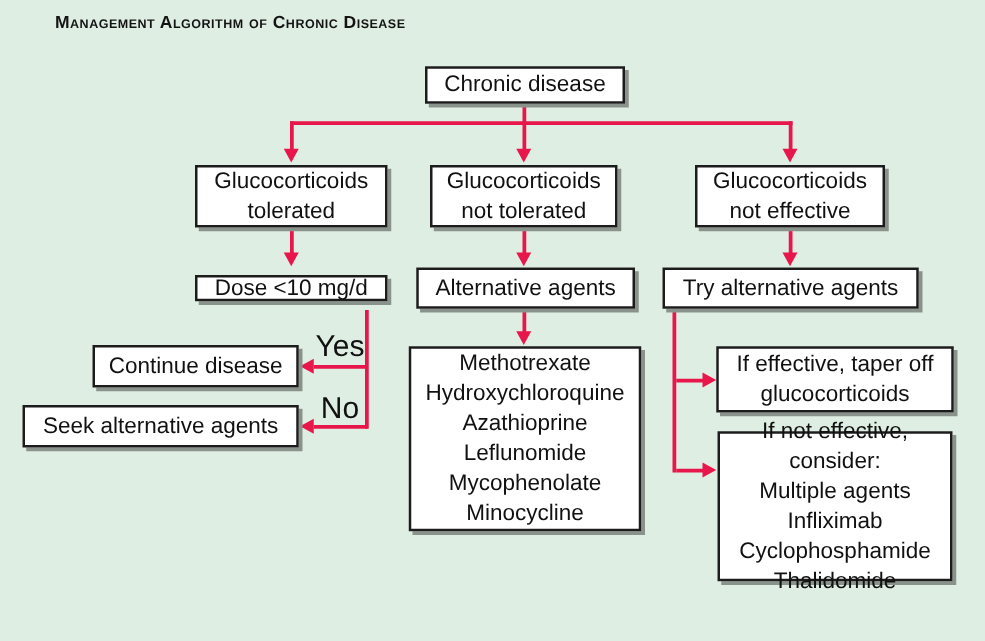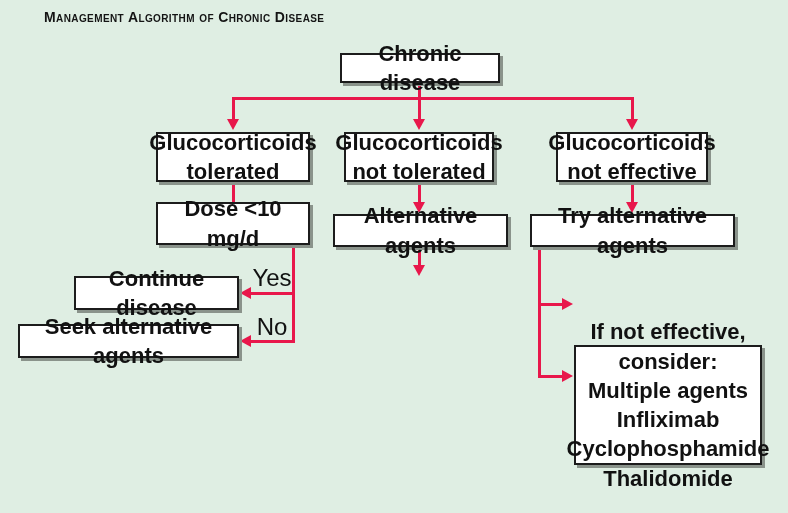--- a/index.html
+++ b/index.html
@@ -11,22 +11,22 @@
   .title {
     position:absolute; top:9px; left:0; width:100%;
     text-align:left; font-weight:bold; font-size:14px;
     font-variant:small-caps; letter-spacing:0.4px; color:#141414;padding-left:44px;
   }
   .node {
     position:absolute; box-sizing:border-box;
     background:#ffffff; border:2px solid #1c1c1c;
     box-shadow:3px 3px 0 #8a938b;
     display:flex; align-items:center; justify-content:center;
-    text-align:center; font-size:22px; line-height:1.33;
-    white-space:pre-line; padding:1px 4px;font-weight:bold;
+    text-align:center; font-size:18px; line-height:1.33;
+    white-space:pre-line; padding:1px 4px;
   }
   .hline, .vline { position:absolute; background:#e8174b; }
   .arr { position:absolute; width:0; height:0; }
   .arr.down  { border-left:6px solid transparent; border-right:6px solid transparent; border-top:11px solid #e8174b; }
   .arr.left  { border-top:6px solid transparent; border-bottom:6px solid transparent; border-right:11px solid #e8174b; }
   .arr.right { border-top:6px solid transparent; border-bottom:6px solid transparent; border-left:11px solid #e8174b; }
   .lbl { position:absolute; font-size:24px; color:#111; text-align:center; }
 </style>
 </head>
 <body>
@@ -69,28 +69,36 @@
 
   <div class="node" style="left:340px; top:53px; width:160px; height:30px;">Chronic disease</div>
 
   <div class="node" style="left:156px; top:132px; width:154px; height:50px;">Glucocorticoids
 tolerated</div>
   <div class="node" style="left:344px; top:132px; width:150px; height:50px;">Glucocorticoids
 not tolerated</div>
   <div class="node" style="left:556px; top:132px; width:152px; height:50px;">Glucocorticoids
 not effective</div>
 
-  <div class="node" style="left:156px; top:202px; width:154px; height:43px;">Dose &lt;10 mg/d</div>
+  <div class="node" style="left:156px; top:220px; width:154px; height:21px;">Dose &lt;10 mg/d</div>
   <div class="node" style="left:333px; top:214px; width:175px; height:33px;">Alternative agents</div>
   <div class="node" style="left:530px; top:214px; width:205px; height:33px;">Try alternative agents</div>
 
   <div class="node" style="left:74px; top:276px; width:165px; height:34px;">Continue disease</div>
   <div class="node" style="left:18px; top:324px; width:221px; height:34px;">Seek alternative agents</div>
 
+  <div class="node" style="left:327px; top:277px; width:186px; height:148px;">Methotrexate
+Hydroxychloroquine
+Azathioprine
+Leflunomide
+Mycophenolate
+Minocycline</div>
 
+  <div class="node" style="left:573px; top:277px; width:190px; height:53px;">If effective, taper off
+glucocorticoids</div>
   <div class="node" style="left:574px; top:345px; width:188px; height:120px;">If not effective,
 consider:
 Multiple agents
 Infliximab
 Cyclophosphamide
 Thalidomide</div>
 
 </div>
 
 </body></html>

